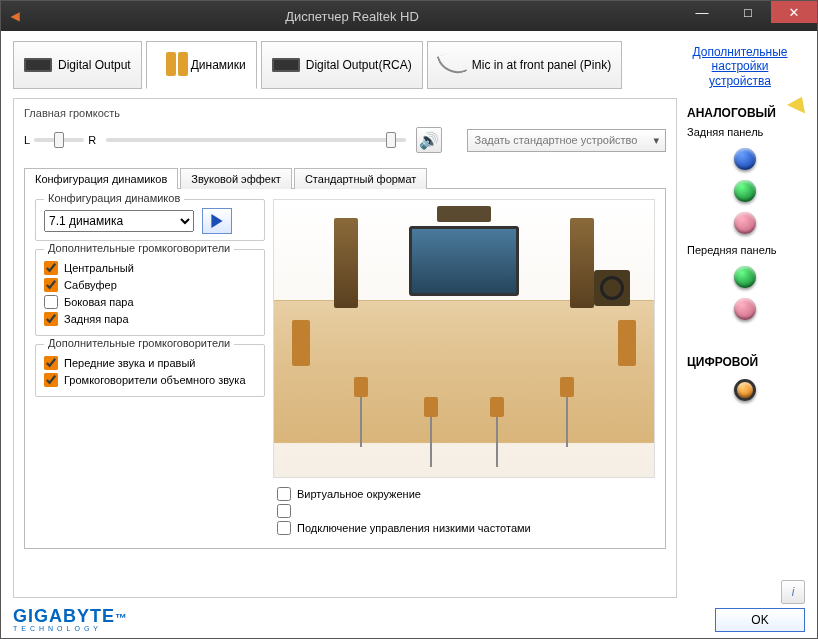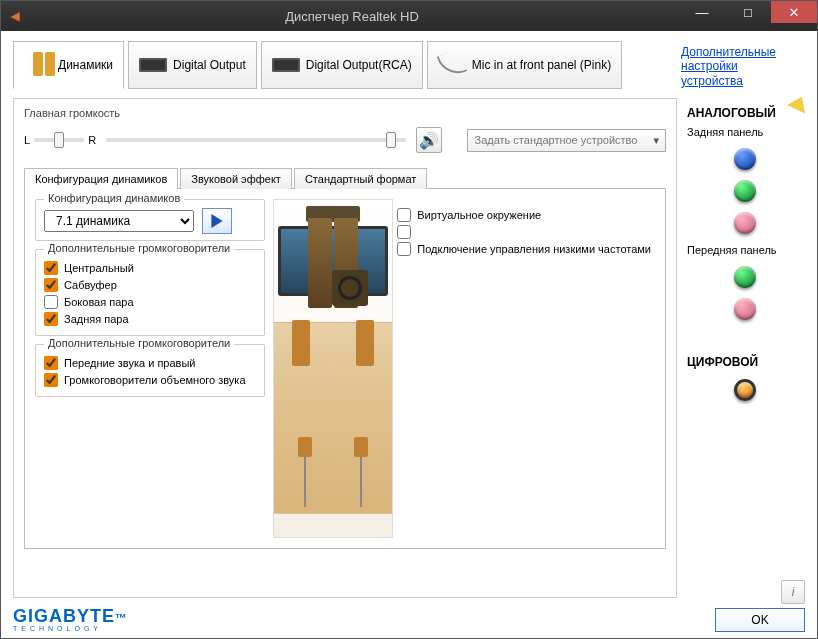--- a/index.html
+++ b/index.html
@@ -12,21 +12,21 @@
 .winbtn { width:46px; height:22px; display:flex; align-items:center; justify-content:center; color:#fff; font-size:13px; }
 .winbtn.close { background:#c8504f; }
 .content { position:absolute; top:30px; left:0; right:0; bottom:0; background:#fff; padding:10px 12px 6px 12px; }
 .toprow { display:flex; gap:4px; align-items:stretch; }
 .dev-tab { flex:0 0 auto; border:1px solid #bbb; background:linear-gradient(#fdfdfd,#eee); padding:4px 10px; display:flex; align-items:center; gap:6px; height:48px; cursor:default; }
 .dev-tab.active { background:#fff; border-bottom:1px solid #fff; position:relative; z-index:2; }
 .dev-tab .icn { width:28px; height:28px; display:flex; align-items:center; justify-content:center; }
 .spkr-icn::before { content:""; display:inline-block; width:10px; height:24px; background:#e0a030; border-radius:2px; box-shadow:12px 0 #e0a030; }
 .amp-icn { width:28px; height:14px; background:#333; border-radius:2px; box-shadow:inset 0 0 0 2px #555; }
 .mic-icn::before { content:""; display:inline-block; width:22px; height:22px; border:2px solid #888; border-top:none; border-right:none; border-radius:0 0 0 22px; transform:rotate(-20deg); }
-.adv-link { margin-left:auto; width:130px; text-align:left; padding:4px 6px; }
+.adv-link { margin-left:auto; width:130px; text-align:center; padding:4px 6px; }
 .adv-link a { color:#0046d5; text-decoration:underline; line-height:1.2; display:block; }
 .mainrow { display:flex; gap:8px; margin-top:6px; height:500px; }
 .leftcol { flex:1; border:1px solid #ccc; background:#fff; padding:8px 10px 6px 10px; position:relative; }
 .volrow { display:flex; align-items:center; gap:10px; padding:4px 0 10px 0; }
 .fieldset-lite { border:none; padding:0; }
 .fieldset-lite > .lg { color:#444; font-size:11px; margin-bottom:4px; display:block; }
 .balance { display:flex; align-items:center; gap:4px; font-size:11px; }
 .track { position:relative; background:#ddd; height:4px; border-radius:2px; }
 .thumb { position:absolute; top:-6px; width:10px; height:16px; background:#f5f5f5; border:1px solid #888; border-radius:2px; }
 .bal-track { width:50px; } .bal-track .thumb{ left:20px; }
@@ -36,26 +36,26 @@
 .default-btn { border:1px solid #aaa; background:linear-gradient(#fff,#eee); color:#777; padding:4px 6px; font-size:11px; display:flex; align-items:center; gap:16px; }
 .default-btn .chev { color:#555; }
 .subtabs { display:flex; border-bottom:1px solid #bbb; margin-top:4px; }
 .subtab { border:1px solid #bbb; border-bottom:none; padding:4px 10px; font-size:11px; background:linear-gradient(#fdfdfd,#eee); position:relative; top:1px; margin-right:2px; }
 .subtab.active { background:#fff; }
 .subbody { border:1px solid #bbb; border-top:none; padding:10px; height:360px; display:flex; gap:8px; }
 .cfgcol { width:230px; display:flex; flex-direction:column; gap:8px; }
 .grp { border:1px solid #ccc; border-radius:2px; padding:8px 8px 6px 8px; position:relative; }
 .grp > .gl { position:absolute; top:-8px; left:8px; background:#fff; padding:0 4px; font-size:11px; color:#333; }
 .cfgsel { display:flex; align-items:center; gap:8px; }
-select { font-size:12px; padding:2px 7px; width:150px; }
+select { font-size:12px; padding:2px 0; width:150px; }
 .play-btn { width:30px; height:26px; border:1px solid #6a8fd0; background:linear-gradient(#fff,#dce8ff); display:flex; align-items:center; justify-content:center; }
 .play-btn svg { fill:#1b4fb5; }
 .chk { display:flex; align-items:center; gap:6px; font-size:11px; margin:3px 0; }
 .chk input { accent-color:#f08000; width:14px; height:14px; }
-.roomcol { flex:1; display:flex; flex-direction:row; }
+.roomcol { flex:1; display:flex; flex-direction:column; }
 .room { flex:1; position:relative; background:linear-gradient(#fff,#f5eee4); border:1px solid #ddd; overflow:hidden; }
 .floor { position:absolute; left:0; right:0; bottom:0; height:64%; background:linear-gradient(#e8cfa5,#d9b57a); transform:perspective(500px) rotateX(55deg); transform-origin:top center; border-top:1px solid #c9a96f; }
 .tv { position:absolute; top:26px; left:50%; transform:translateX(-50%); width:110px; height:70px; background:linear-gradient(#4a7a9c,#26465c); border:3px solid #333; border-radius:3px; }
 .cbar { position:absolute; top:6px; left:50%; transform:translateX(-50%); width:54px; height:16px; background:#5a4a30; border-radius:2px; }
 .tall { position:absolute; width:24px; height:90px; background:linear-gradient(#8a6a3a,#5a4020); border-radius:2px; }
 .tall.l{ top:18px; left:60px;} .tall.r{ top:18px; right:60px;}
 .sub { position:absolute; top:70px; right:24px; width:36px; height:36px; background:#4a3a20; border-radius:3px; }
 .sub::after{content:"";position:absolute;inset:6px;border:3px solid #222;border-radius:50%;}
 .stand { position:absolute; width:14px; height:70px; }
 .stand::before{content:"";position:absolute;top:0;left:0;width:14px;height:20px;background:#c08030;border-radius:2px;}
@@ -89,31 +89,31 @@
     <span class="title-text">Диспетчер Realtek HD</span>
     <div class="winbtns">
       <div class="winbtn">—</div>
       <div class="winbtn">□</div>
       <div class="winbtn close">✕</div>
     </div>
   </div>
 
   <div class="content">
     <div class="toprow">
+      <div class="dev-tab">
+        <span class="icn">
+            <span class="amp-icn"></span>
+          </span>
+        <span>Digital Output</span>
+      </div>
       <div class="dev-tab active">
         <span class="icn">
             <span class="spkr-icn"></span>
           </span>
         <span>Динамики</span>
-      </div>
-      <div class="dev-tab">
-        <span class="icn">
-            <span class="amp-icn"></span>
-          </span>
-        <span>Digital Output</span>
       </div>
       <div class="dev-tab">
         <span class="icn">
             <span class="amp-icn"></span>
           </span>
         <span>Digital Output(RCA)</span>
       </div>
       <div class="dev-tab">
         <span class="icn">
             <span class="mic-icn"></span>

